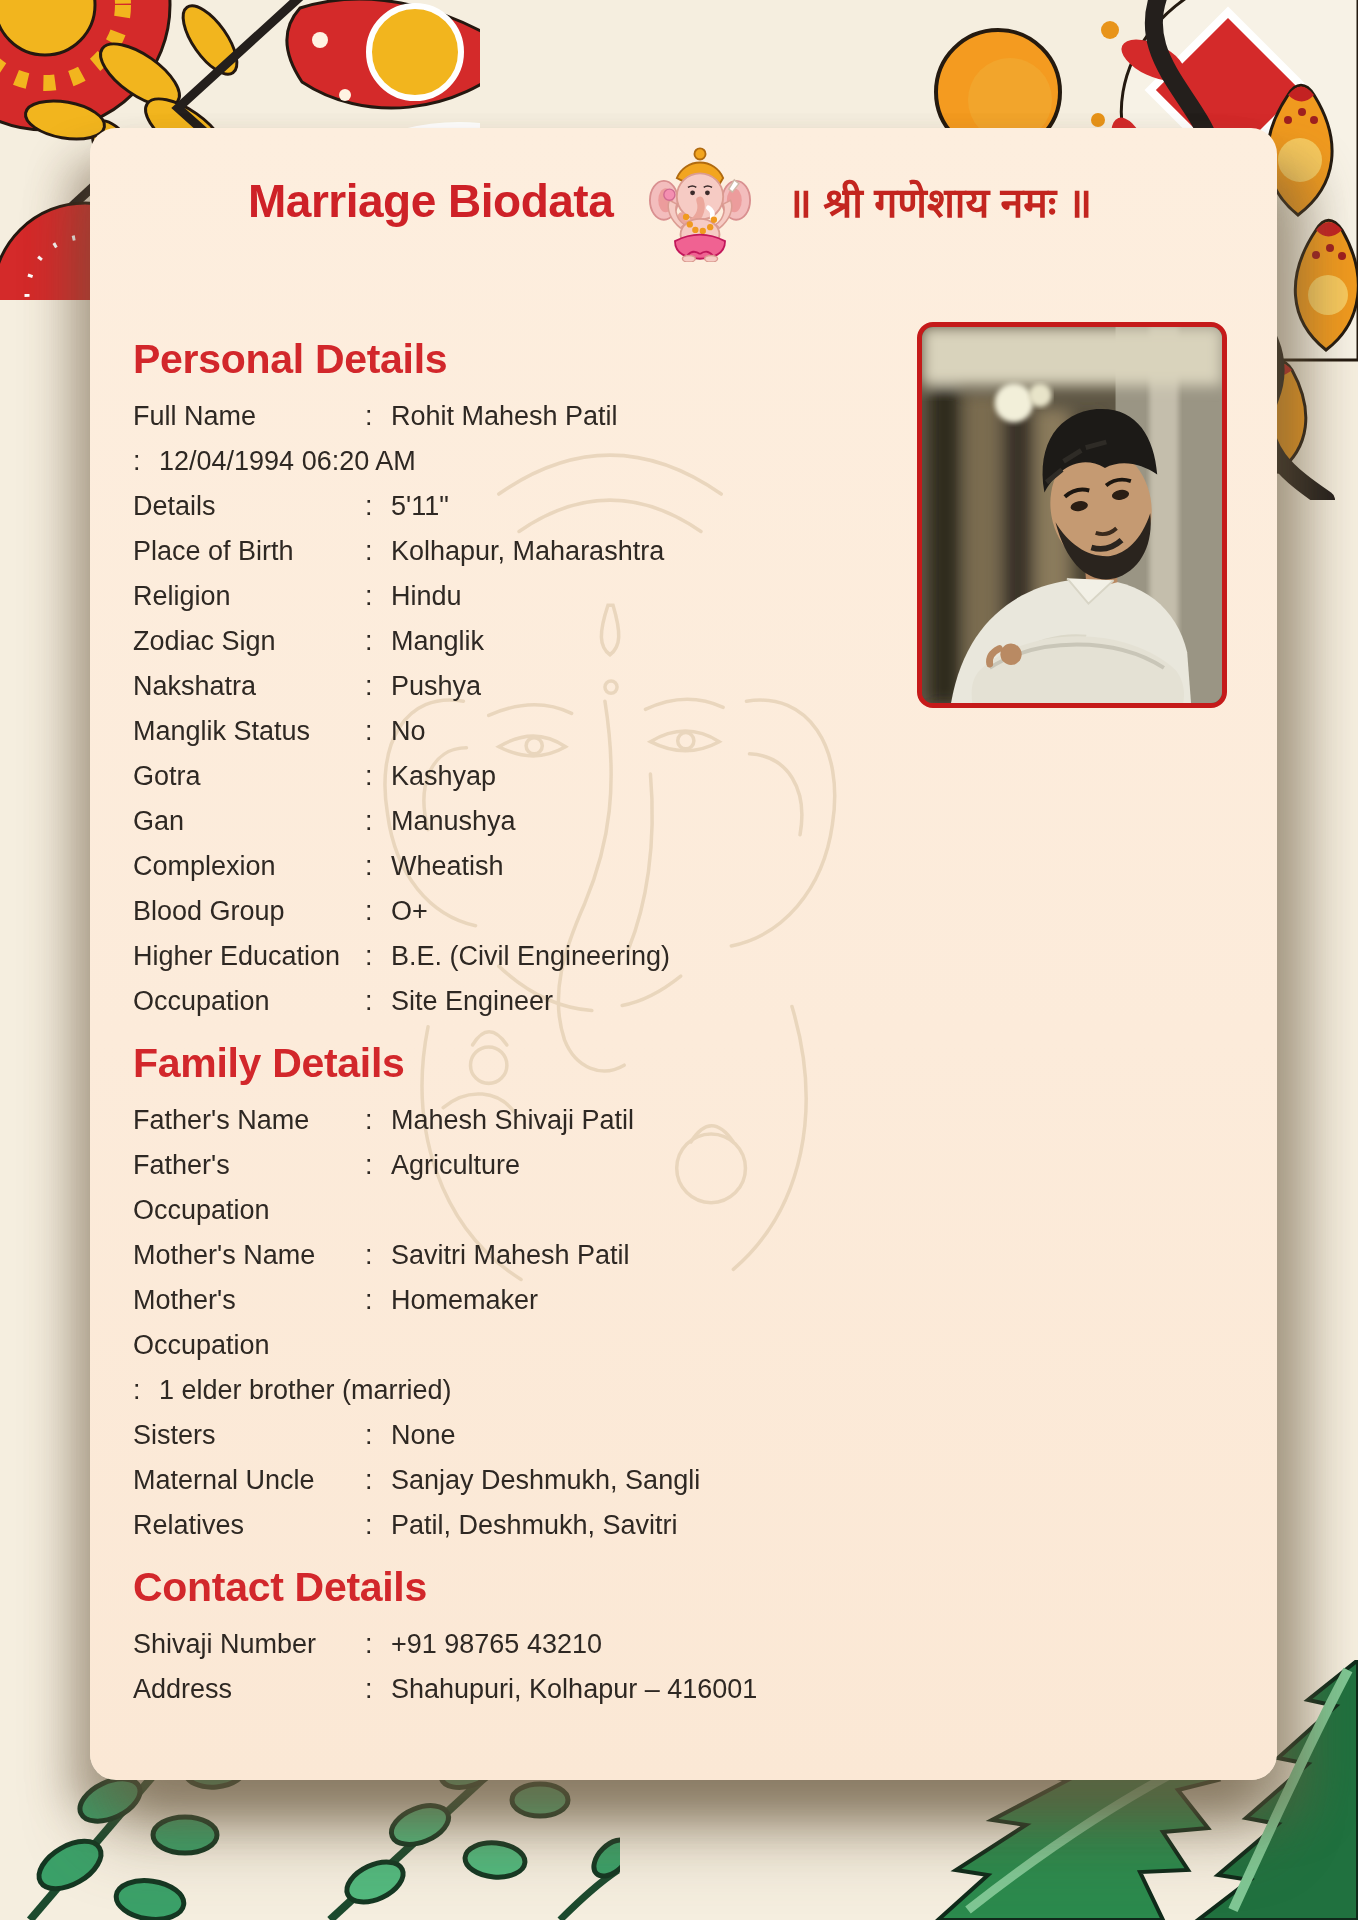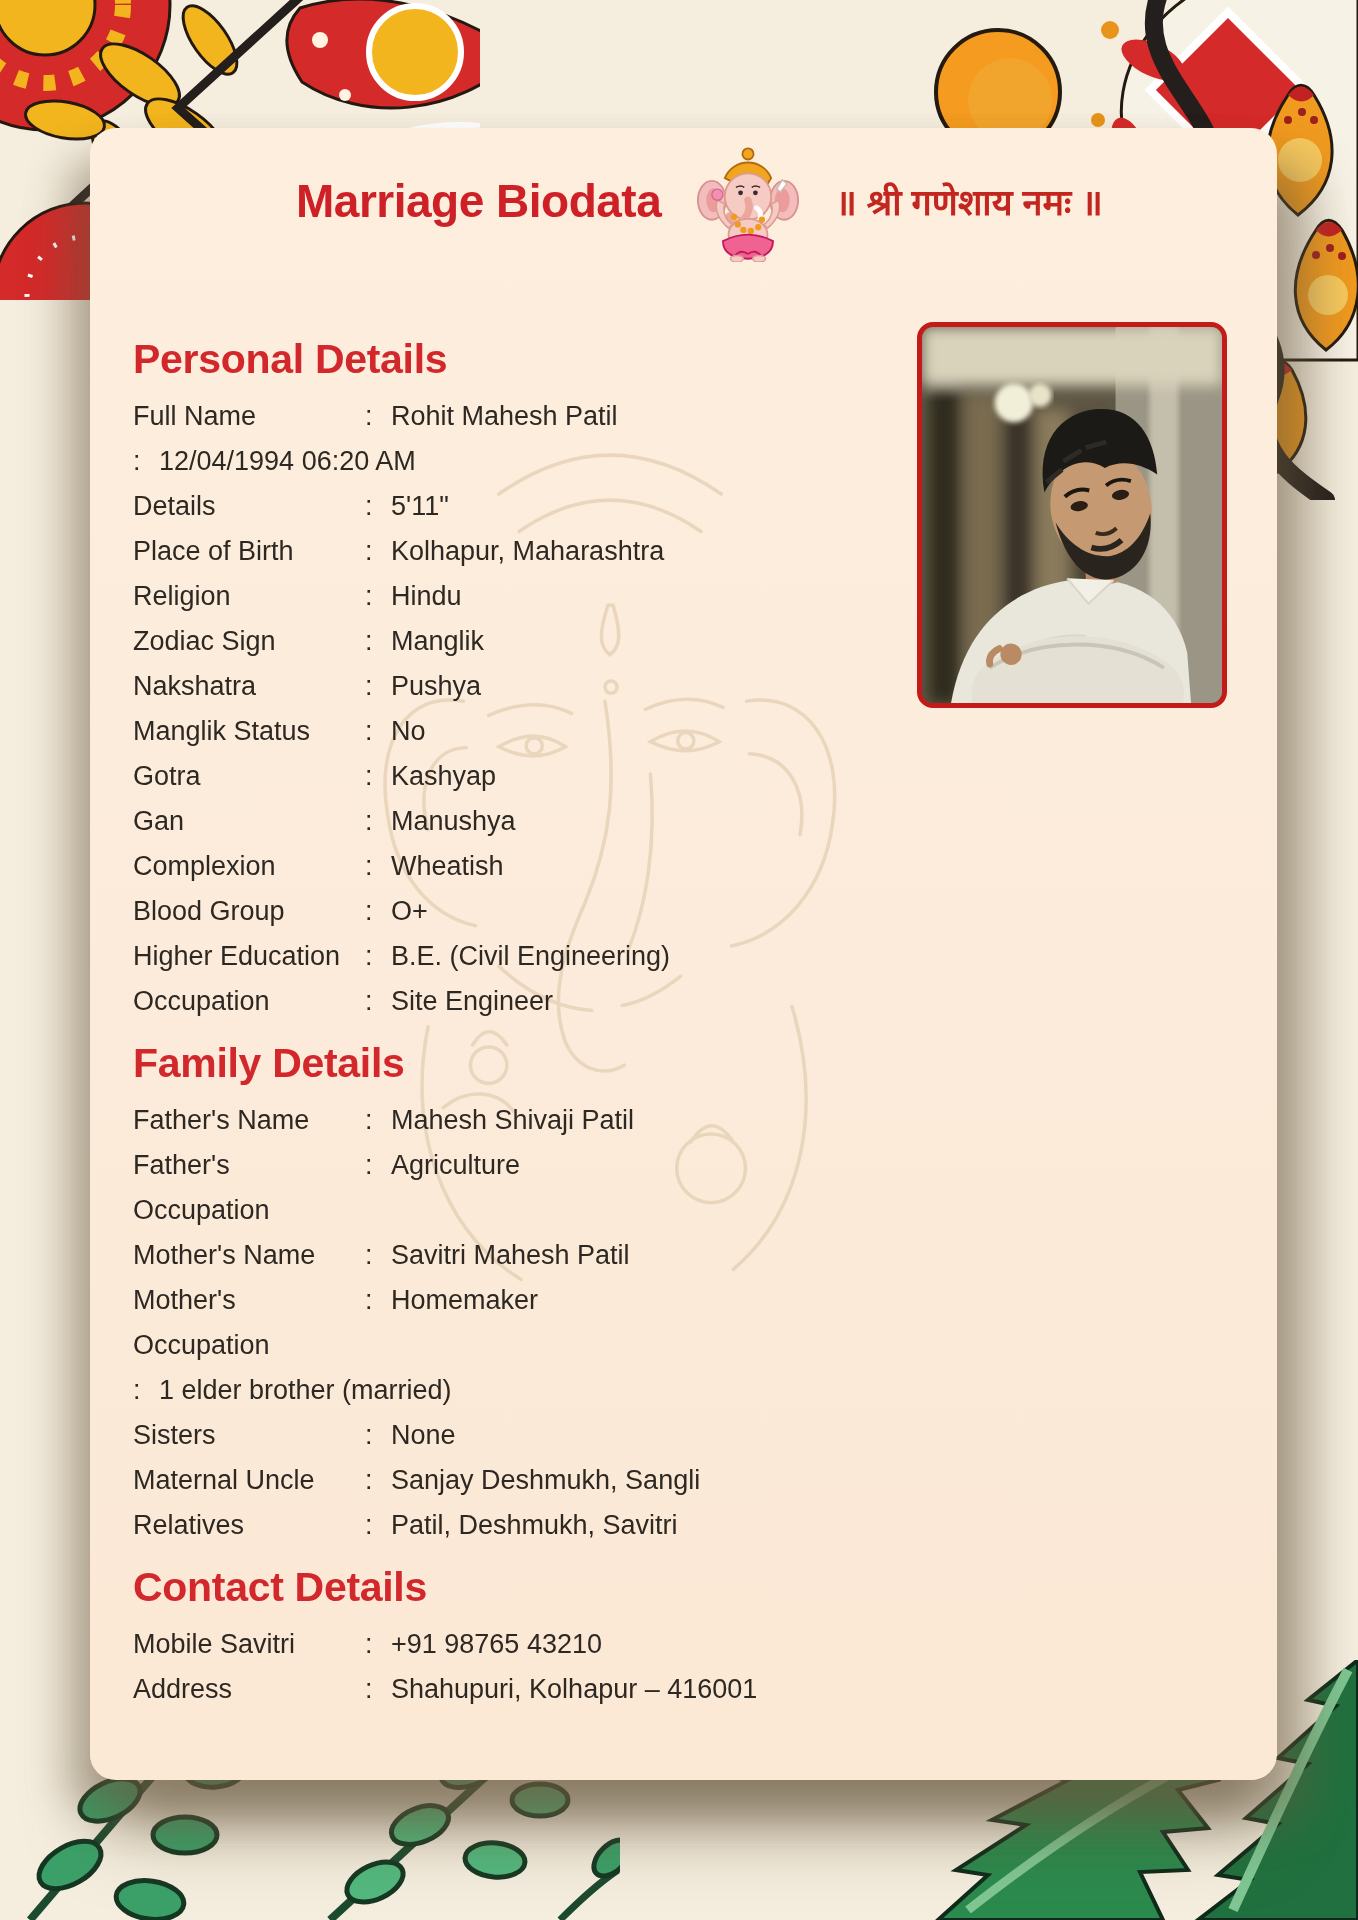--- a/index.html
+++ b/index.html
@@ -17,23 +17,23 @@
   .card{
     position:absolute;z-index:2;left:90px;top:128px;width:1187px;height:1652px;
     background:linear-gradient(180deg,#FDEEDE 0%,#FCEBDA 55%,#FBE8D5 100%);
     border-radius:26px;
     box-shadow: 34px 38px 48px rgba(105,88,62,.45), -22px 30px 40px rgba(105,88,62,.38), 0 60px 70px rgba(105,88,62,.30);
   }
 
   .watermark{position:absolute;left:250px;top:270px;width:540px;height:930px;opacity:.55;pointer-events:none;}
 
   
-  .hdr{position:absolute;left:158px;top:12px;height:122px;display:flex;align-items:center;gap:36px;margin-left:48px;}
+  .hdr{position:absolute;left:158px;top:12px;height:122px;display:flex;align-items:center;gap:36px;}
   .title{font-size:46px;font-weight:bold;color:#CE2127;letter-spacing:-0.5px;white-space:nowrap;}
-  .mantra{font-size:36px;font-weight:bold;color:#C3251F;white-space:nowrap;}
+  .mantra{font-size:41px;font-weight:bold;color:#C3251F;white-space:nowrap;}
   .ganesha{width:102px;height:116px;flex:0 0 auto;margin-top:6px;}
 
   
   .content{position:absolute;left:43px;top:206px;width:850px;}
   .sec-title{font-size:41px;line-height:50px;font-weight:bold;color:#D2272B;margin:14px 0 10px 0;letter-spacing:-0.3px;}
   .sec-title.first{margin-top:0;}
   .row{display:flex;font-size:27px;line-height:45px;color:#2E2823;}
   .row .lbl{width:232px;flex:0 0 auto;}
   .row .col{width:26px;flex:0 0 auto;}
   .row .val{white-space:nowrap;}
@@ -387,21 +387,21 @@
           <span class="val">Sanjay Deshmukh, Sangli</span>
         </div>
       <div class="row">
           <span class="lbl">Relatives</span>
           <span class="col">:</span>
           <span class="val">Patil, Deshmukh, Savitri</span>
         </div>
 
       <div class="sec-title">Contact Details</div>
       <div class="row">
-          <span class="lbl">Mobile Savitri</span>
+          <span class="lbl">Shivaji Number</span>
           <span class="col">:</span>
           <span class="val">+91 98765 43210</span>
         </div>
       <div class="row">
           <span class="lbl">Address</span>
           <span class="col">:</span>
           <span class="val">Shahupuri, Kolhapur – 416001</span>
         </div>
 
     </div>

